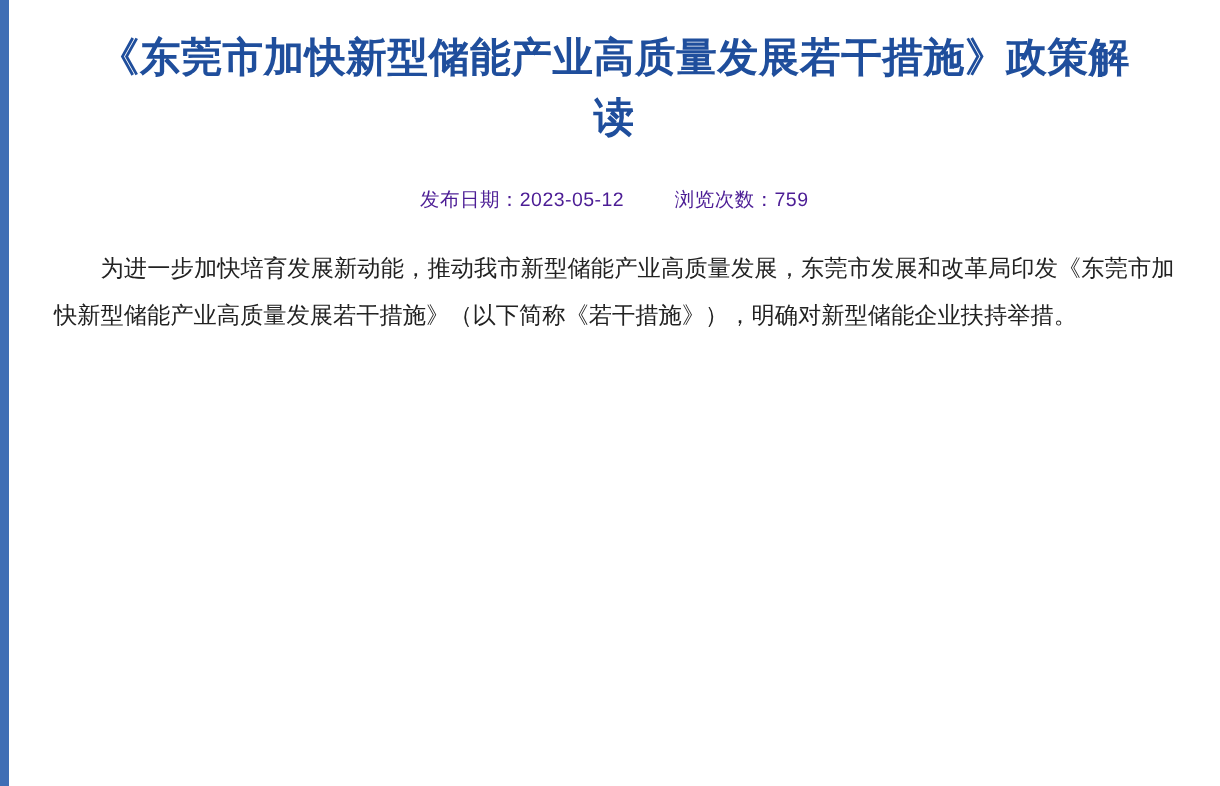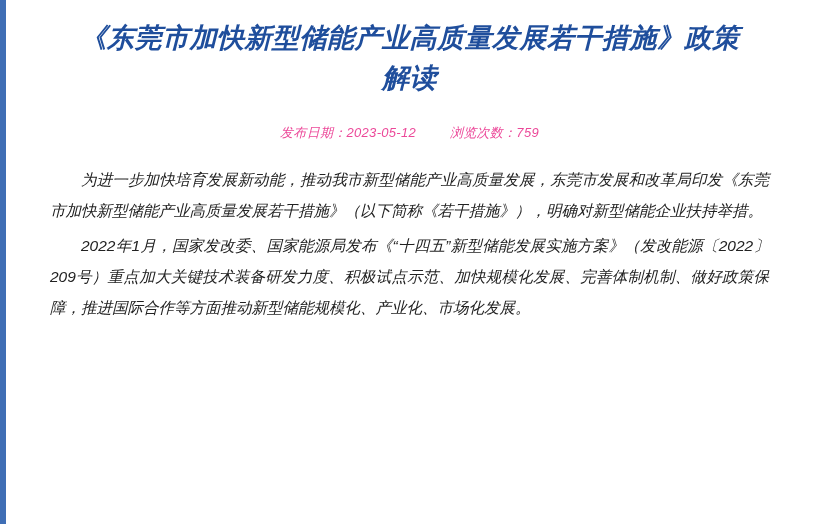--- a/index.html
+++ b/index.html
@@ -22,38 +22,37 @@
     height: 524px;
     background: #3f6eb5;
   }
   .page {
     position: absolute;
     left: 6px;
     top: 0;
     width: 807px;
     height: 524px;
     box-sizing: border-box;
-    padding: 0 44px;
-    font-style: italic;
+    padding: 0 30px;
   }
   .doc-title {
     margin: 0;
     padding: 18px 26px 0 26px;
     font-size: 27px;
     line-height: 40px;
     font-weight: bold;
     color: #1f4e9c;
     text-align: center;
     letter-spacing: 0.5px;
   }
   .meta-row {
     margin-top: 26px;
     text-align: center;
     font-size: 13px;
-    color: #ec4899;
+    color: #4c1d95;
     letter-spacing: 0.3px;
   }
   .meta-row span {
     display: inline-block;
   }
   .meta-gap {
     display: inline-block;
     width: 26px;
   }
   .body-text {
@@ -92,16 +91,15 @@
     <span>发布日期：2023-05-12</span>
     <span class="meta-gap"></span>
     <span>浏览次数：759</span>
   </div>
 
   <div class="body-text">
     <p class="para tight">为进一步加快培育发展新动能，推动我市新型储能产业高质量发展，东莞市发展和改革局印发《东莞市加快新型储能产业高质量发展若干措施》（以下简称《若干措施》），明确对新型储能企业扶持举措。</p>
 
 
 
-    <p class="para">2022年1月，国家发改委、国家能源局发布《“十四五”新型储能发展实施方案》（发改能源〔2022〕209号）重点加大关键技术装备研发力度、积极试点示范、加快规模化发展、完善体制机制、做好政策保障，推进国际合作等方面推动新型储能规模化、产业化、市场化发展。</p>
   </div>
 
 </div>
 
 </body></html>

